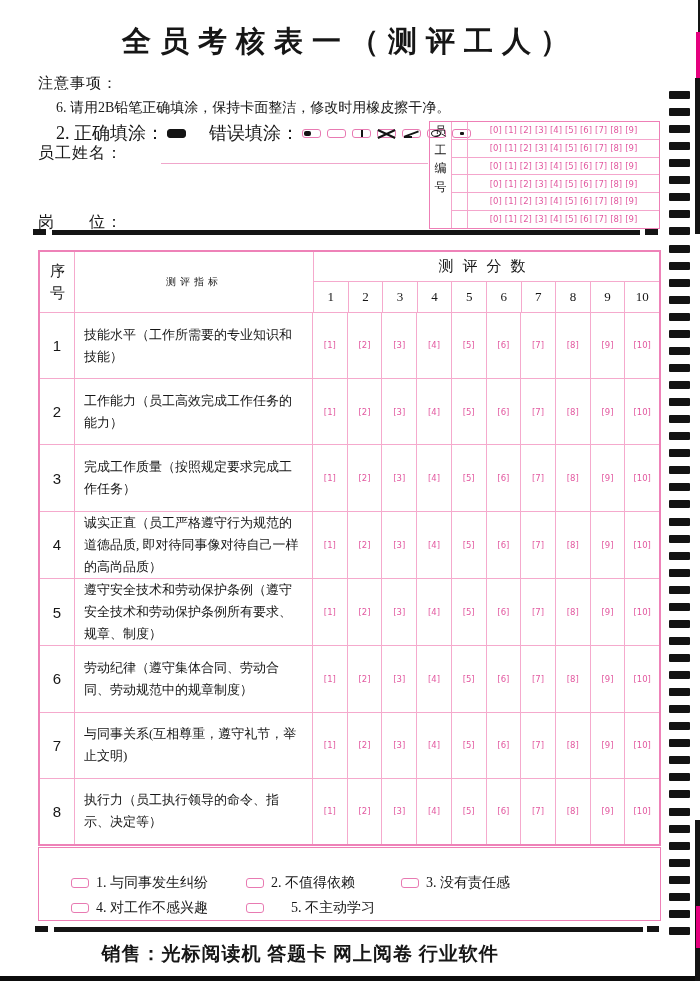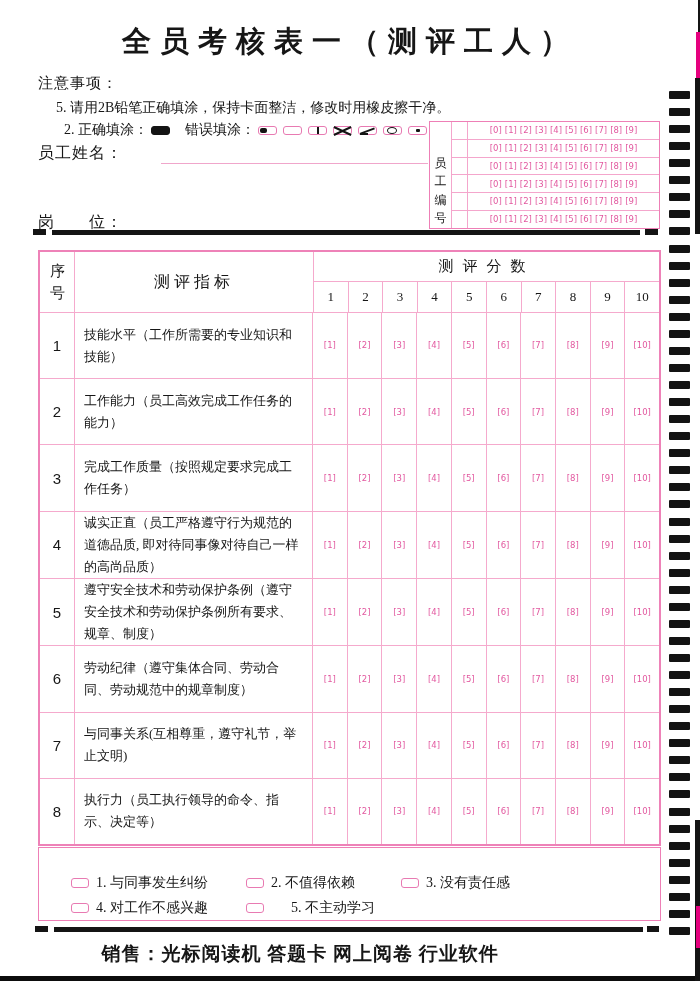--- a/index.html
+++ b/index.html
@@ -4,60 +4,60 @@
 <style>
   html,body{margin:0;padding:0;background:#fff;}
   .sheet{position:relative;width:700px;height:981px;background:#fff;overflow:hidden;
          font-family:"Liberation Serif","DejaVu Serif",serif;color:#161616;}
   .abs{position:absolute;}
 
   
   .title{top:22px;left:0;width:100%;text-align:center;font-size:29px;font-weight:bold;letter-spacing:9px;}
   .notice-h{top:74px;left:38px;font-size:15px;letter-spacing:1px;}
   .notice-1{top:99px;left:56px;font-size:14px;}
-  .notice-2{top:121px;left:64px;font-size:14px;display:flex;align-items:center;}
+  .notice-2{top:121px;left:56px;font-size:18px;display:flex;align-items:center;}
 
   
   .mark{display:inline-block;width:17px;height:7px;border:1px solid #e87ab2;border-radius:3px;
         position:relative;margin:0 3px;background:#fff;vertical-align:middle;}
   .mark.solid{background:#141414;border-color:#141414;}
   .wm-half::before{content:"";position:absolute;left:1px;top:1px;bottom:1px;width:7px;background:#141414;border-radius:2px;}
   .wm-line::before{content:"";position:absolute;left:8px;top:0;bottom:0;width:2px;background:#141414;}
   .wm-cross::before,.wm-cross::after{content:"";position:absolute;left:-1px;top:3px;width:19px;height:2px;background:#141414;}
   .wm-cross::before{transform:rotate(25deg);} .wm-cross::after{transform:rotate(-25deg);}
   .wm-slash::before{content:"";position:absolute;left:1px;top:3px;width:15px;height:2px;background:#141414;transform:rotate(-20deg);}
   .wm-slash::after{content:"";position:absolute;left:1px;bottom:-1px;width:8px;height:2px;background:#141414;}
   .wm-circle::before{content:"";position:absolute;left:3px;top:0px;width:8px;height:5px;border:1.5px solid #141414;border-radius:50%;}
   .wm-dot::before{content:"";position:absolute;left:7px;top:2px;width:4px;height:3px;background:#141414;border-radius:1px;}
 
   
   .field-row{left:38px;width:390px;display:flex;align-items:flex-end;font-size:16px;letter-spacing:1px;height:24px;gap:36px;}
   .field-line{flex:1;border-bottom:1.5px solid #f0a6cb;height:20px;margin-left:2px;}
 
   
   .emp-box{left:429px;top:121px;width:231px;height:108px;border:1.5px solid #ee7fb6;box-sizing:border-box;display:flex;}
-  .emp-label{width:21px;border-right:1px solid #f4a6cc;display:flex;align-items:flex-end;justify-content:center;}
+  .emp-label{width:21px;border-right:1px solid #f4a6cc;display:flex;align-items:flex-start;justify-content:center;}
   .emp-label span{display:block;width:14px;font-size:12px;line-height:1.55;word-break:break-all;text-align:center;}
   .emp-writein{width:15px;border-right:1px solid #f4a6cc;display:flex;flex-direction:column;}
   .emp-writein .cell{flex:1;border-bottom:1px solid #f4a6cc;}
   .emp-writein .cell:last-child{border-bottom:none;}
   .emp-bubbles{flex:1;display:flex;flex-direction:column;}
   .emp-brow{flex:1;border-bottom:1px solid #f4a6cc;display:flex;align-items:center;justify-content:center;gap:3px;}
   .emp-brow:last-child{border-bottom:none;}
   .bubble{color:#e2589f;font-size:8.5px;font-family:"DejaVu Sans","Liberation Sans",sans-serif;white-space:nowrap;line-height:1;}
 
   
   .sync{background:#141414;position:absolute;}
 
   
   .table{left:38px;top:250px;width:623px;height:596px;border:2px solid #ee82b8;box-sizing:border-box;display:flex;flex-direction:column;}
   .thead{display:flex;height:60px;border-bottom:1px solid #f5aacd;}
   .th-no{width:34px;border-right:1px solid #f5aacd;display:flex;align-items:center;justify-content:center;}
   .th-no span{display:block;width:16px;font-size:15px;line-height:1.5;word-break:break-all;text-align:right;}
-  .th-ind{width:238px;border-right:1px solid #f5aacd;display:flex;align-items:center;justify-content:center;font-size:16px;letter-spacing:4px;}
+  .th-ind{width:238px;border-right:1px solid #f5aacd;display:flex;align-items:center;justify-content:center;font-size:10px;letter-spacing:4px;}
   .th-scores{flex:1;display:flex;flex-direction:column;}
   .th-score-title{height:29px;border-bottom:1px solid #f5aacd;display:flex;align-items:center;justify-content:center;font-size:15px;letter-spacing:9px;}
   .th-nums{flex:1;display:flex;}
   .th-num{flex:1;border-right:1px solid #f5aacd;display:flex;align-items:center;justify-content:center;font-size:13px;}
   .th-num:last-child{border-right:none;}
   .tbody{flex:1;display:flex;flex-direction:column;}
   .trow{flex:1;display:flex;border-bottom:1px solid #f5aacd;}
   .trow:last-child{border-bottom:none;}
   .td-no{width:34px;border-right:1px solid #f5aacd;display:flex;align-items:center;justify-content:center;
          font-family:"Liberation Sans","DejaVu Sans",sans-serif;font-size:15px;}
@@ -79,25 +79,25 @@
   .edge{position:absolute;}
 </style>
 </head>
 <body>
 
 <div class="sheet">
 
   <div class="abs title">全员考核表一（测评工人）</div>
 
   <div class="abs notice-h">注意事项：</div>
-  <div class="abs notice-1">5. 请用2B铅笔正确填涂，保持卡面整洁，修改时用橡皮擦干净。</div>
+  <div class="abs notice-1">6. 请用2B铅笔正确填涂，保持卡面整洁，修改时用橡皮擦干净。</div>
   <div class="abs notice-2">
     <span>2. 正确填涂：</span>
     <span class="mark solid"></span>
-    <span style="margin-left:12px;text-align:right;">错误填涂：</span>
+    <span style="margin-left:20px;text-align:right;">错误填涂：</span>
     <span style="display:inline-flex;align-items:center;">
         <span class="mark wm-half"></span>
         <span class="mark wm-empty"></span>
         <span class="mark wm-line"></span>
         <span class="mark wm-cross"></span>
         <span class="mark wm-slash"></span>
         <span class="mark wm-circle"></span>
         <span class="mark wm-dot"></span>
       </span>
   </div>

